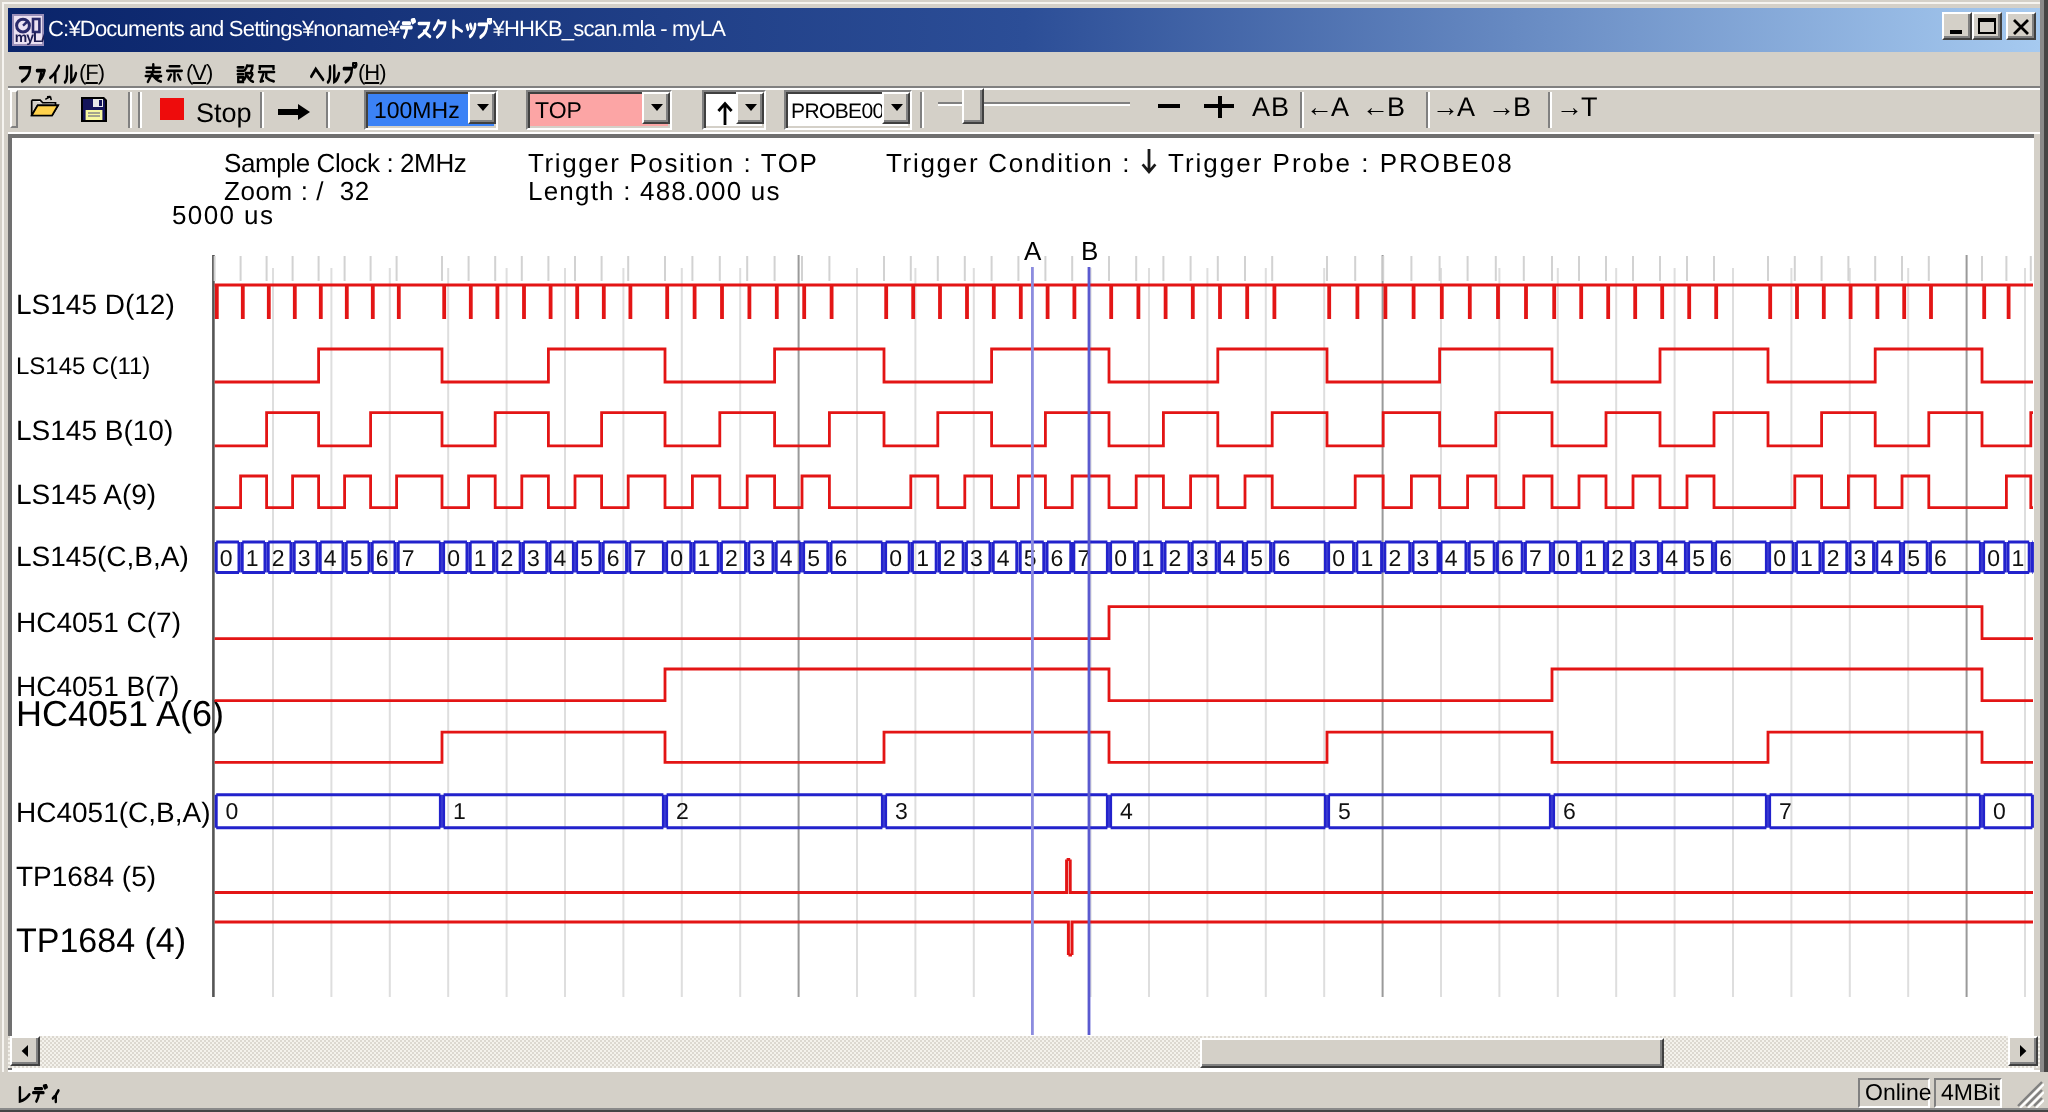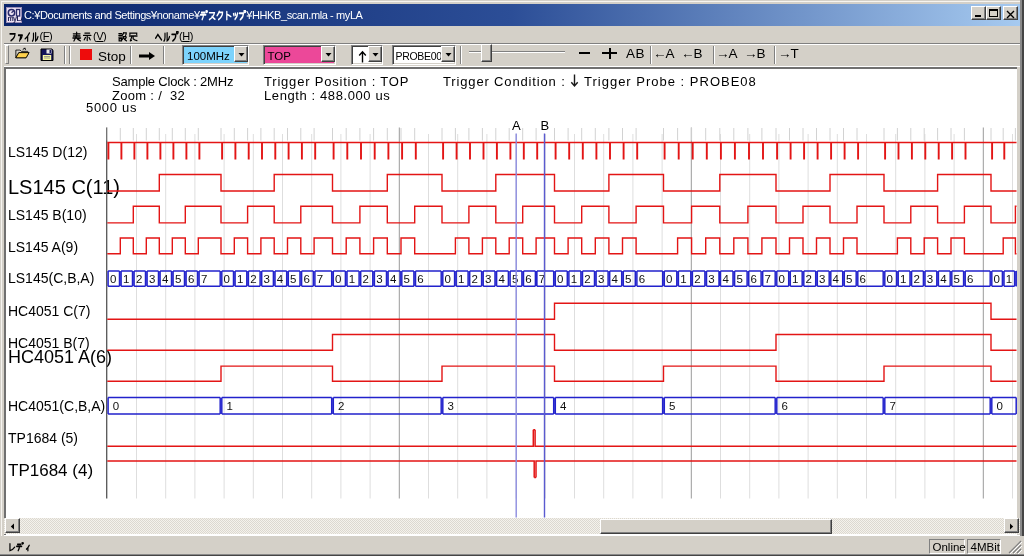--- a/index.html
+++ b/index.html
@@ -114,27 +114,27 @@
 </svg>
 <div class="ab sep" style="left:64px;top:46px;height:18px"></div>
 <div class="ab sep" style="left:68.5px;top:46px;height:18px"></div>
 <div class="ab" style="left:80px;top:48.5px;width:12px;height:11px;background:#ee0c0c"></div>
 <div class="ab txt" style="left:98px;top:48.5px;font-size:13.5px">Stop</div>
 <div class="ab sep" style="left:130px;top:46px;height:18px"></div>
 <svg class="ab" style="left:138px;top:51px" width="19" height="10" viewBox="0 0 19 10">
     <path d="M1 3.5 H11 V1 L17 5 L11 9 V6.5 H1 Z" fill="#000"></path>
   </svg>
 <div class="ab sep" style="left:163px;top:46px;height:18px"></div>
-<div class="ab sunk2" style="left:182px;top:45px;width:67px;height:20px;background:#7dd3fc">
+<div class="ab sunk2" style="left:182px;top:45px;width:67px;height:20px;background:#3b82f6">
     <div class="ab txt" style="left:4px;top:3.5px;font-size:11.5px;letter-spacing:0px">100MHz</div>
     <div class="ab raised" style="right:0px;top:0px;width:14px;height:16px"><svg width="13" height="13">
         <path d="M3.5 5 H9.5 L6.5 8.5 Z" fill="#000"></path>
       </svg></div>
   </div>
-<div class="ab sunk2" style="left:262.5px;top:45px;width:73.5px;height:20px;background:#ec4899">
+<div class="ab sunk2" style="left:262.5px;top:45px;width:73.5px;height:20px;background:#fca5a5">
     <div class="ab txt" style="left:4px;top:3.5px;font-size:11.5px;letter-spacing:0px">TOP</div>
     <div class="ab raised" style="right:0px;top:0px;width:14px;height:16px"><svg width="13" height="13">
         <path d="M3.5 5 H9.5 L6.5 8.5 Z" fill="#000"></path>
       </svg></div>
   </div>
 <div class="ab sunk2" style="left:350.5px;top:45px;width:32.5px;height:20px;background:#fff">
     <div class="ab txt" style="left:5px;top:3.5px;font-size:11.5px;letter-spacing:0px"><svg width="11" height="13" style="vertical-align:-2px">
         <path d="M5.5 12.5 V2 M2.2 5.5 L5.5 1.8 L8.8 5.5" stroke="#000" stroke-width="1.4" fill="none"></path>
       </svg></div>
     <div class="ab raised" style="right:0px;top:0px;width:14px;height:16px"><svg width="13" height="13">
@@ -170,21 +170,21 @@
 <div class="ab txt" style="left:443px;top:73.5px;font-size:13px;letter-spacing:0.85px">Trigger Condition : <svg width="9" height="14" style="vertical-align:-2.5px">
       <path d="M4.5 0.5 V11.2 M1.3 8.2 L4.5 11.9 L7.7 8.2" stroke="#1a1a1a" stroke-width="1.4" fill="none"></path>
     </svg></div>
 <div class="ab txt" style="left:584px;top:73.5px;font-size:13px;letter-spacing:1px">Trigger Probe : PROBE08</div>
 <div class="ab txt" style="left:112px;top:87.5px;font-size:13px;letter-spacing:0.3px">Zoom : /  32</div>
 <div class="ab txt" style="left:264px;top:87.5px;font-size:13px;letter-spacing:0.6px">Length : 488.000 us</div>
 <div class="ab txt" style="left:86px;top:99.5px;font-size:13px;letter-spacing:0.7px">5000 us</div>
 <div class="ab txt" style="left:512px;top:117.5px;font-size:13px">A</div>
 <div class="ab txt" style="left:540.5px;top:117.5px;font-size:13px">B</div>
 <div class="ab txt" style="left:8px;top:143.8px;font-size:14px">LS145 D(12)</div>
-<div class="ab txt" style="left:8px;top:175.8px;font-size:20px">LS145 C(11)</div>
+<div class="ab txt" style="left:8px;top:175.8px;font-size:12px">LS145 C(11)</div>
 <div class="ab txt" style="left:8px;top:207.3px;font-size:14px">LS145 B(10)</div>
 <div class="ab txt" style="left:8px;top:238.8px;font-size:14px">LS145 A(9)</div>
 <div class="ab txt" style="left:8px;top:270.3px;font-size:14px">LS145(C,B,A)</div>
 <div class="ab txt" style="left:8px;top:303.3px;font-size:14px">HC4051 C(7)</div>
 <div class="ab txt" style="left:8px;top:334.8px;font-size:14px">HC4051 B(7)</div>
 <div class="ab txt" style="left:8px;top:347px;font-size:18px">HC4051 A(6)</div>
 <div class="ab txt" style="left:8px;top:398px;font-size:14px">HC4051(C,B,A)</div>
 <div class="ab txt" style="left:8px;top:429.6px;font-size:14px">TP1684 (5)</div>
 <div class="ab txt" style="left:8px;top:461.3px;font-size:17px">TP1684 (4)</div>
 <svg width="1024" height="556" viewBox="0 0 1024 556" style="position:absolute;left:0;top:0" font-family="Liberation Sans, sans-serif">

